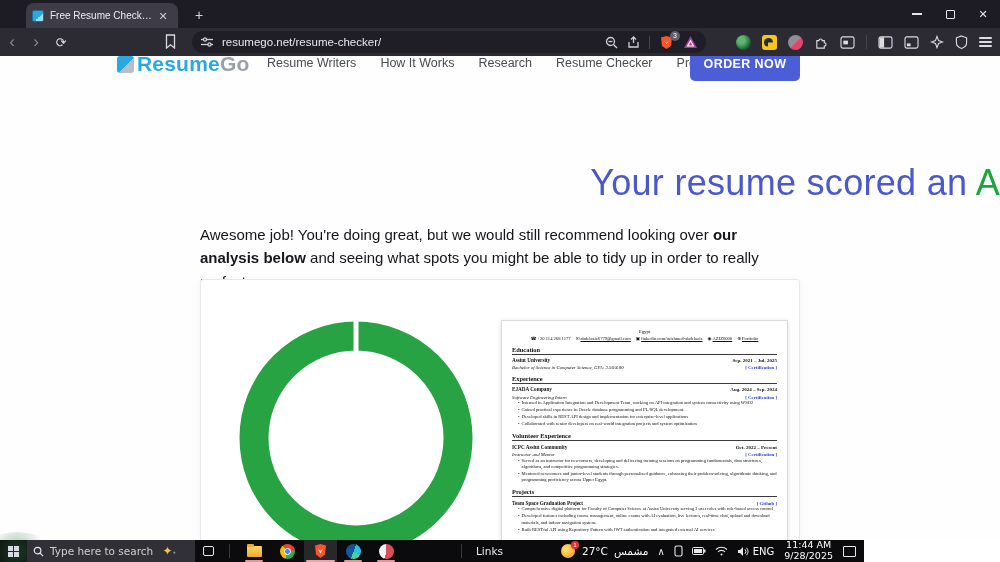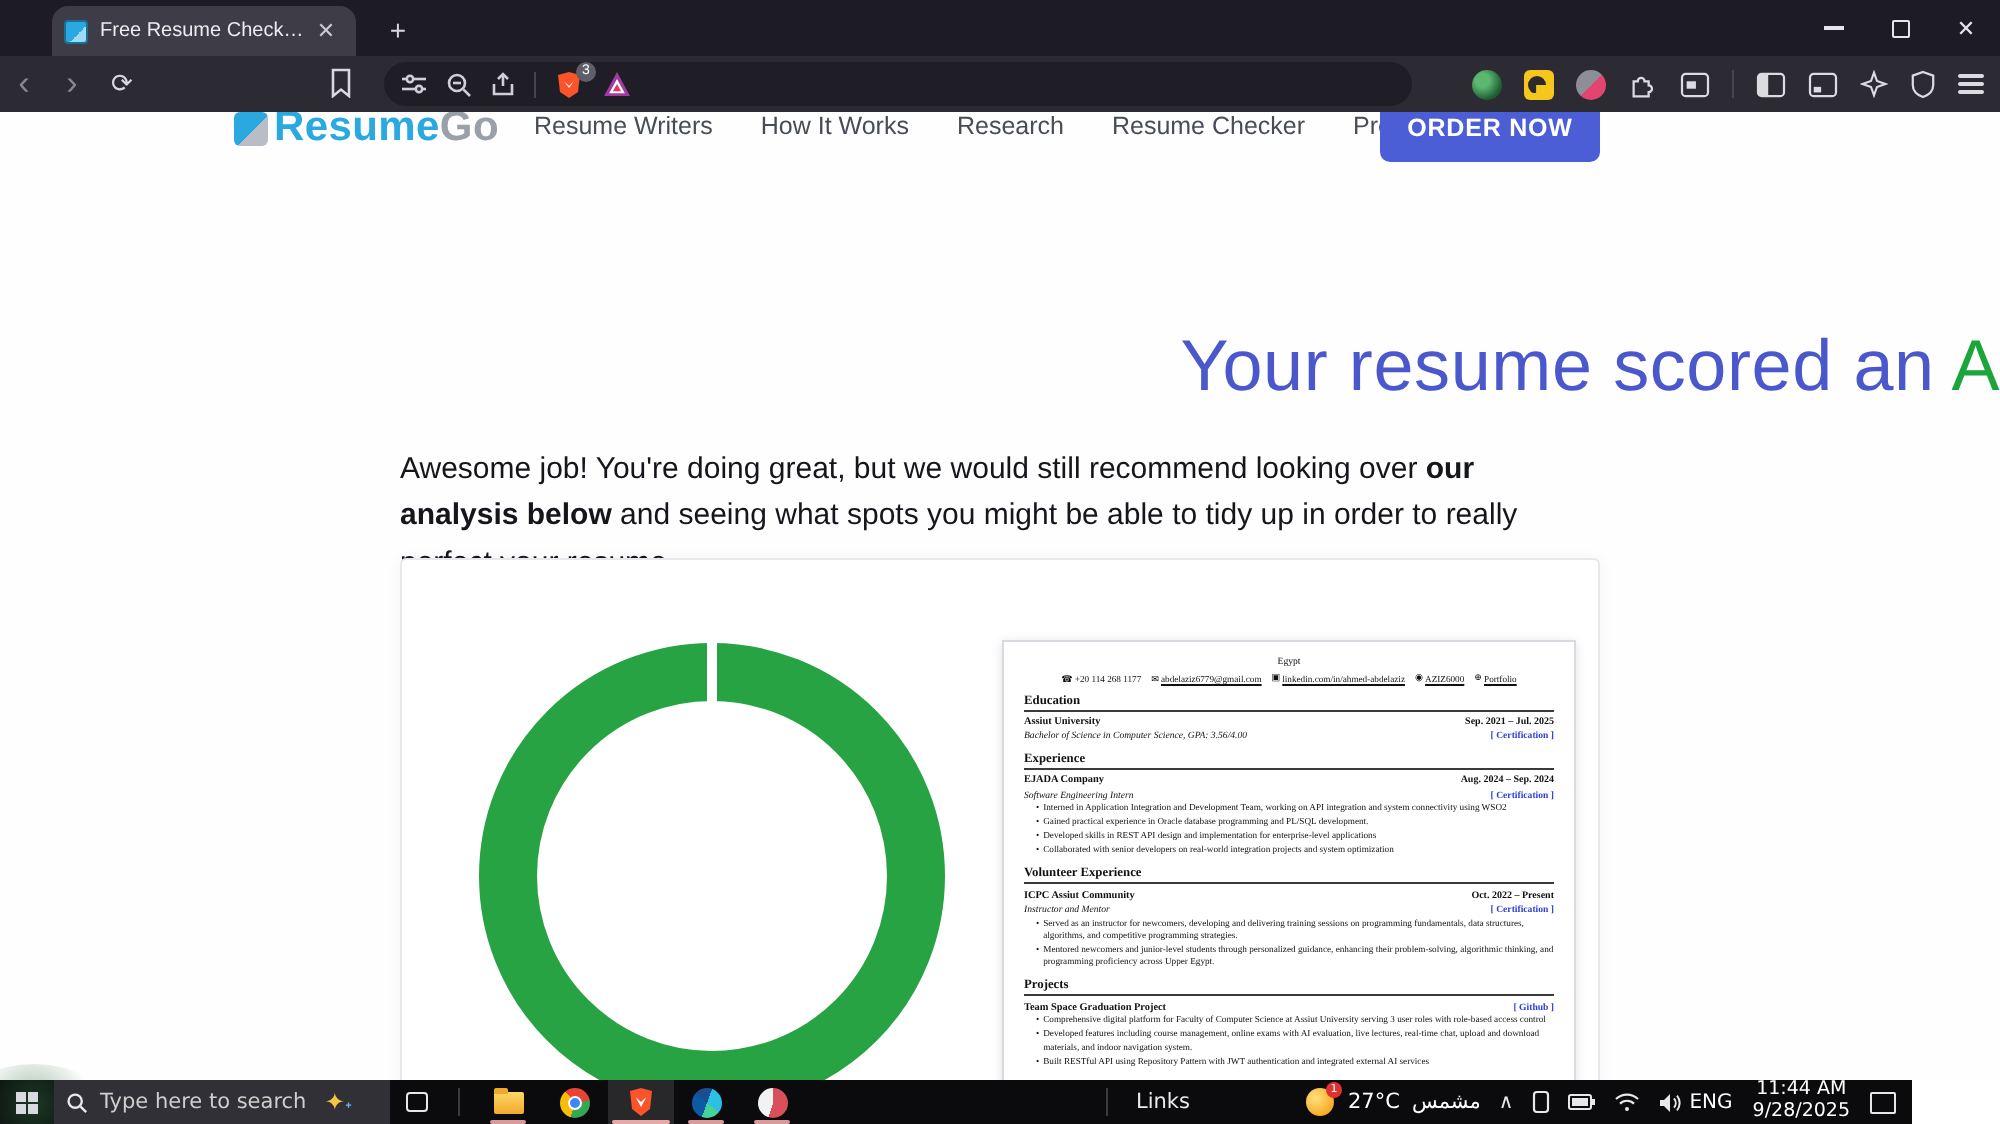--- a/index.html
+++ b/index.html
@@ -91,21 +91,21 @@
   .r-heading{font-size:6.4px;font-weight:bold;margin-top:4.5px;padding-bottom:1px;border-bottom:.5px solid #3a3a3a;}
   .r-row{display:flex;justify-content:space-between;align-items:baseline;margin-top:2.4px;}
   .r-title{font-size:5.2px;font-weight:bold;}
   .r-date{font-size:5px;font-weight:bold;}
   .r-sub{font-size:4.8px;font-style:italic;}
   .r-link{font-size:4.8px;font-weight:bold;color:var(--link-blue);}
   .r-bullet{display:flex;font-size:4.6px;line-height:1.4;margin:.6px 0 0 6px;}
   .r-bullet .dot{margin-right:2px;}
 
   
-  .taskbar{position:absolute;left:0;top:540px;width:956px;height:22px;background:#0b0b0e;
+  .taskbar{position:absolute;left:0;top:540px;width:864px;height:22px;background:#0b0b0e;
        display:flex;align-items:center;font-family:"DejaVu Sans",sans-serif;}
   .tb-glow{position:absolute;left:-18px;top:-8px;width:70px;height:40px;border-radius:50%;
        background:radial-gradient(circle,rgba(46,110,64,.45),transparent 70%);}
   .start{width:27px;height:22px;display:flex;align-items:center;justify-content:center;position:relative;}
   .winlogo{display:grid;grid-template-columns:5px 5px;grid-template-rows:5px 5px;gap:1px;}
   .winlogo i{background:#d7dadf;}
   .search{width:168px;height:22px;background:#303036;display:flex;align-items:center;padding:0 6px;position:relative;}
   .search-txt{font-size:10.5px;color:#cfcfcf;margin-left:6px;}
   .spark{margin-left:4px;font-size:12px;color:#f5c542;width:24px;text-align:center;}
   .spark::before{content:"✦";} .spark::after{content:"˖";color:#6fb3e8;font-size:9px;}
@@ -170,20 +170,21 @@
     </span>
     <div class="urlbar">
       <span>
         <svg width="14" height="14" viewBox="0 0 14 14" stroke="#cfcfd5" stroke-width="1.3" fill="none">
           <line x1="1" y1="4.5" x2="13" y2="4.5"></line>
             <circle cx="5" cy="4.5" r="1.6" fill="#2c2b33"></circle>
           <line x1="1" y1="9.5" x2="13" y2="9.5"></line>
             <circle cx="9.5" cy="9.5" r="1.6" fill="#2c2b33"></circle>
         </svg>
       </span>
+      <span class="url-text">resumego.net/resume-checker/</span>
       <span class="url-ic">
         <svg width="13" height="13" viewBox="0 0 13 13" stroke="#cfcfd5" stroke-width="1.3" fill="none">
           <circle cx="5.5" cy="5.5" r="4"></circle>
             <line x1="8.7" y1="8.7" x2="12" y2="12"></line>
             <line x1="3.5" y1="5.5" x2="7.5" y2="5.5"></line>
         </svg>
       </span>
       <span class="url-ic">
         <svg width="13" height="13" viewBox="0 0 13 13" stroke="#cfcfd5" stroke-width="1.3" fill="none">
           <path d="M2 6v5h9V6"></path>

